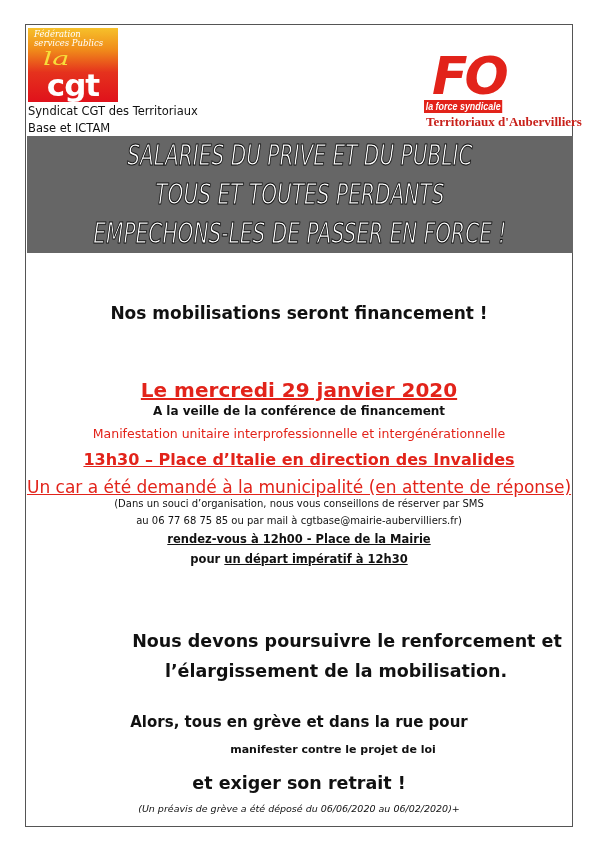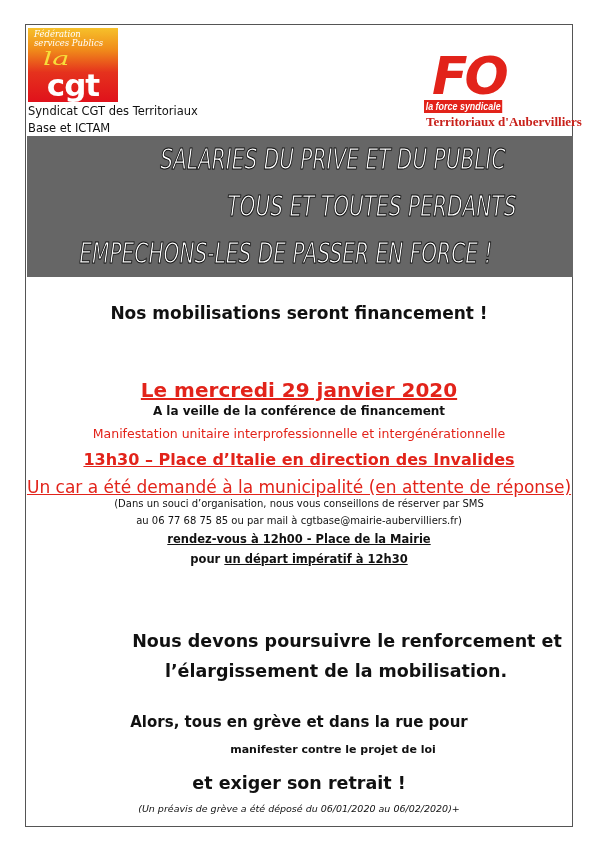--- a/index.html
+++ b/index.html
@@ -17,22 +17,22 @@
   .cgt-logo .cgt { position:absolute; left:0; top:40px; width:100%; color:#fff; font-family:"DejaVu Sans", sans-serif;
                    font-weight:bold; font-size:31px; letter-spacing:-1px; line-height:34px; text-align:center; }
   .syndicat { position:absolute; left:28px; top:103px; font-size:11.5px; line-height:17px; color:#111; }
   .fo-logo { position:absolute; left:412px; top:50px; width:90px; height:80px;margin-left:10px; }
   .fo-logo .fo { position:absolute; left:10px; top:0; color:#e2231a; font-family:"DejaVu Sans", sans-serif;
                  font-weight:bold; font-style:italic; font-size:52px; line-height:52px; letter-spacing:-3px; }
   .fo-logo .tag { position:absolute; left:2px; top:50px; background:#e2231a; color:#fff; font-family:"Liberation Sans", sans-serif;
                   font-weight:bold; font-style:italic; font-size:10.5px; padding:0 2px; line-height:13px; white-space:nowrap; transform:scaleX(0.85); transform-origin:left; }
   .fo-logo .terr { position:absolute; left:4px; top:64px; color:#c8201a; font-family:"Liberation Serif", serif;
                    font-weight:bold; font-size:13px; white-space:nowrap; }
-  .banner { position:absolute; left:27px; top:136px; width:546px; height:141px; background:#666666;
-            display:flex; flex-direction:column; justify-content:space-around; align-items:flex-end; padding:0 0; box-sizing:border-box; }
+  .banner { position:absolute; left:27px; top:136px; width:546px; height:117px; background:#666666;
+            display:flex; flex-direction:column; justify-content:space-around; align-items:center; padding:0 0; box-sizing:border-box; }
   .banner div { color:#fff; font-family:"DejaVu Sans", sans-serif; font-style:italic; font-size:28px; line-height:34px;
                 transform:scaleX(0.72); white-space:nowrap;
                 -webkit-text-stroke:1px #111; text-shadow:0 0 1px #000; }
   .c { position:absolute; left:25px; width:548px; text-align:center; white-space:nowrap; }
   .b { font-weight:bold; }
   .red { color:#e2231a; }
   .u { text-decoration:underline; }
 </style>
 </head>
 <body>
@@ -78,13 +78,13 @@
 <div class="c b" style="top:552px;font-size:11.5px;">
   <span>pour</span>
   <span class="u">un départ impératif à 12h30</span>
 </div>
 
 <div class="c b" style="top:631px;font-size:17.5px;margin-left:48px;">Nous devons poursuivre le renforcement et</div>
 <div class="c b" style="top:661px;font-size:17.5px;margin-left:37px;">l’élargissement de la mobilisation.</div>
 <div class="c b" style="top:713px;font-size:15px;">Alors, tous en grève et dans la rue pour</div>
 <div class="c b" style="top:743px;font-size:11px;padding-left:34px;">manifester contre le projet de loi</div>
 <div class="c b" style="top:773px;font-size:17.5px;">et exiger son retrait !</div>
-<div class="c" style="top:803px;font-size:9.5px;font-style:italic;">(Un préavis de grève a été déposé du 06/01/2020 au 06/02/2020)+</div>
+<div class="c" style="top:803px;font-size:9.5px;font-style:italic;">(Un préavis de grève a été déposé du 06/06/2020 au 06/02/2020)+</div>
 
 </body></html>

